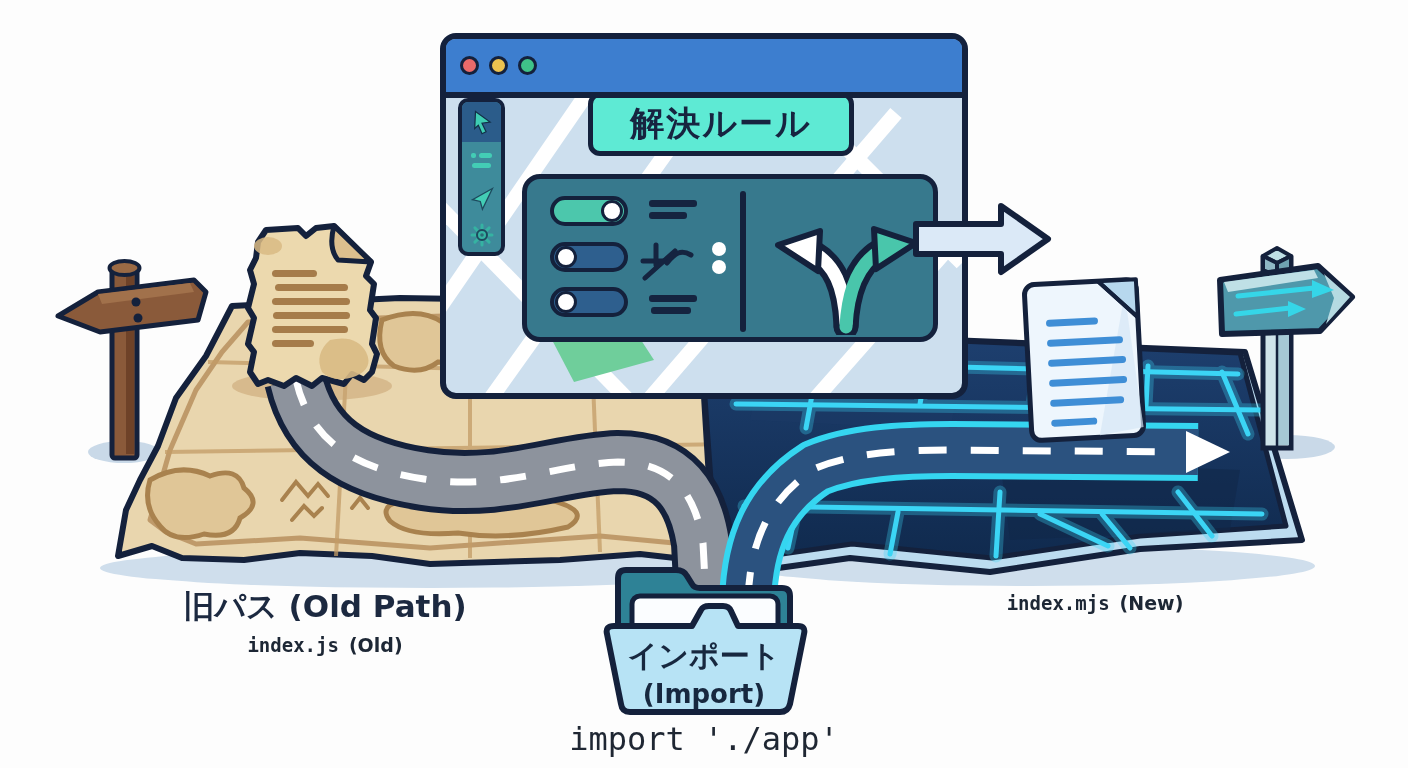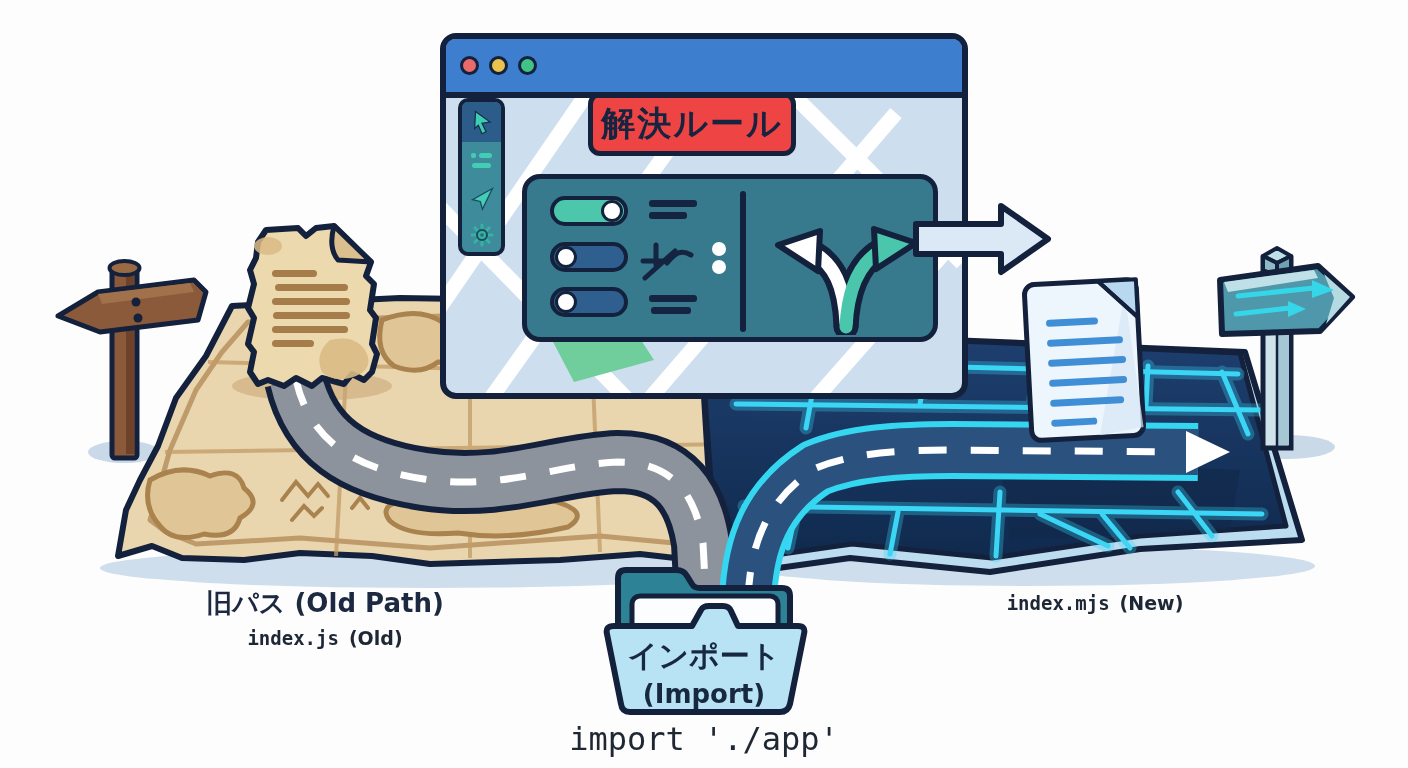--- a/index.html
+++ b/index.html
@@ -16,42 +16,42 @@
   .l-red{background:#e96a6a;}.l-yellow{background:#ecc24f;}.l-green{background:#3fc389;}
   #content{position:relative;height:295px;border-radius:0 0 9px 9px;overflow:hidden;}
   #mapbg{position:absolute;inset:0;}
   
   #sidebar{left:12px;top:0;width:47px;height:158px;box-sizing:border-box;border:4px solid #14213c;
            border-radius:10px;background:#3e8b9b;overflow:hidden;display:flex;flex-direction:column;}
   .side-cell{display:flex;align-items:center;justify-content:center;}
   .cell-1{height:42px;background:#2b5c8a;}
   .cell-2{height:38px;}.cell-3{height:40px;}.cell-4{height:36px;}
   
-  #titlebox{left:142px;top:-6px;width:208px;height:64px;box-sizing:border-box;background:#ef4444;
+  #titlebox{left:142px;top:-6px;width:266px;height:64px;box-sizing:border-box;background:#5eead4;
             border:5px solid #14213c;border-radius:12px;display:flex;align-items:center;justify-content:center;
             font-size:34px;font-weight:700;color:#172440;letter-spacing:2px;}
   
   #panel{left:76px;top:76px;width:416px;height:168px;box-sizing:border-box;background:#37798d;
          border:5px solid #14213c;border-radius:18px;}
   .toggle{position:absolute;left:23px;width:78px;height:30px;box-sizing:border-box;border:4px solid #14213c;
           border-radius:16px;}
   .toggle .knob{position:absolute;top:0px;width:22px;height:22px;border-radius:50%;
                 background:#fff;border:3px solid #14213c;box-sizing:border-box;}
   .toggle.on{background:#4cc7ac;}
   .toggle.on .knob{right:1px;}
   .toggle.off{background:#2e5f8e;}
   .toggle.off .knob{left:1px;}
   .t1{top:17px;}.t2{top:63px;}.t3{top:108px;}
   .mark-bar{position:absolute;background:#152440;height:7px;border-radius:3px;}
   #divider{position:absolute;left:213px;top:12px;width:6px;height:141px;background:#14213c;border-radius:3px;}
   
   #exit-arrow{left:890px;top:192px;width:170px;height:92px;z-index:20;}
   
   .caption{z-index:30;text-align:center;color:#1c2940;}
-  .cap-title{font-size:26px;font-weight:700;}
+  .cap-title{font-size:31px;font-weight:700;}
   .cap-file{margin-top:6px;font-size:19px;color:#1d2735;}
   .mono{font-family:"DejaVu Sans Mono","Liberation Mono",monospace;font-weight:700;}
   .suffix{font-weight:700;margin-left:10px;font-family:"DejaVu Sans","Liberation Sans",sans-serif;}
   #old-caption{left:140px;top:586px;width:370px;}
   #new-caption{left:905px;top:586px;width:380px;}
   #folder-caption{left:608px;top:636px;width:192px;color:#17283f;}
   #folder-caption .fl1{font-size:30px;font-weight:700;}
   #folder-caption .fl2{font-size:26px;font-weight:700;margin-top:2px;}
   #code-caption{left:520px;top:720px;width:368px;font-size:32px;color:#1f2733;
                 font-family:"DejaVu Sans Mono","Liberation Mono",monospace;font-weight:500;}

